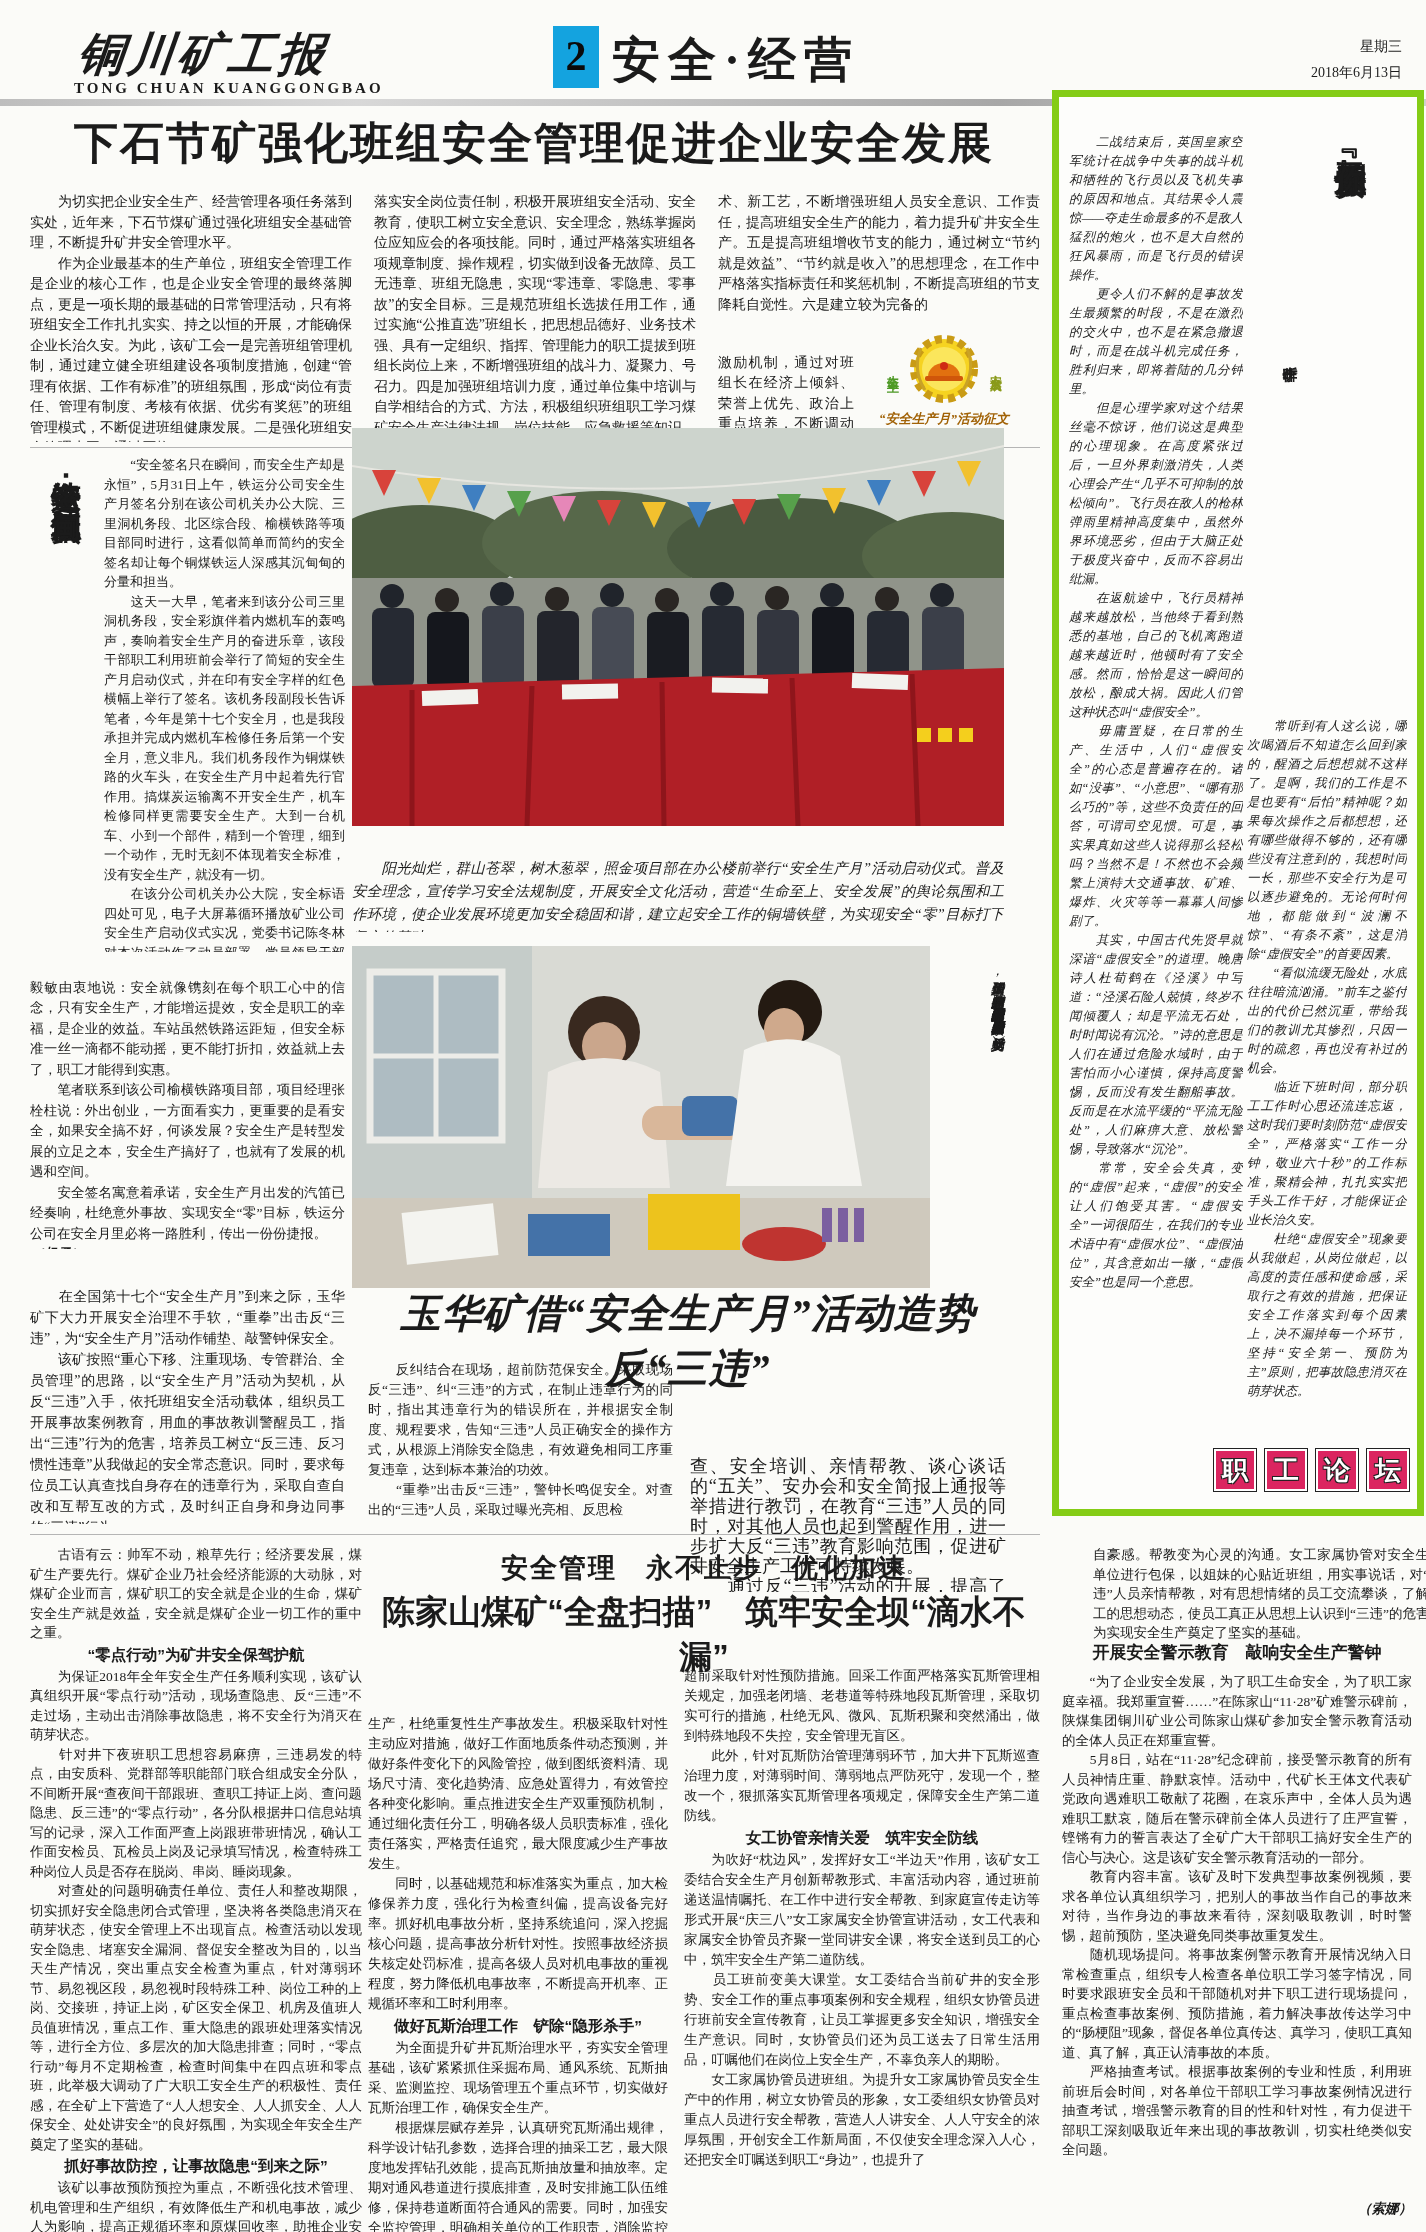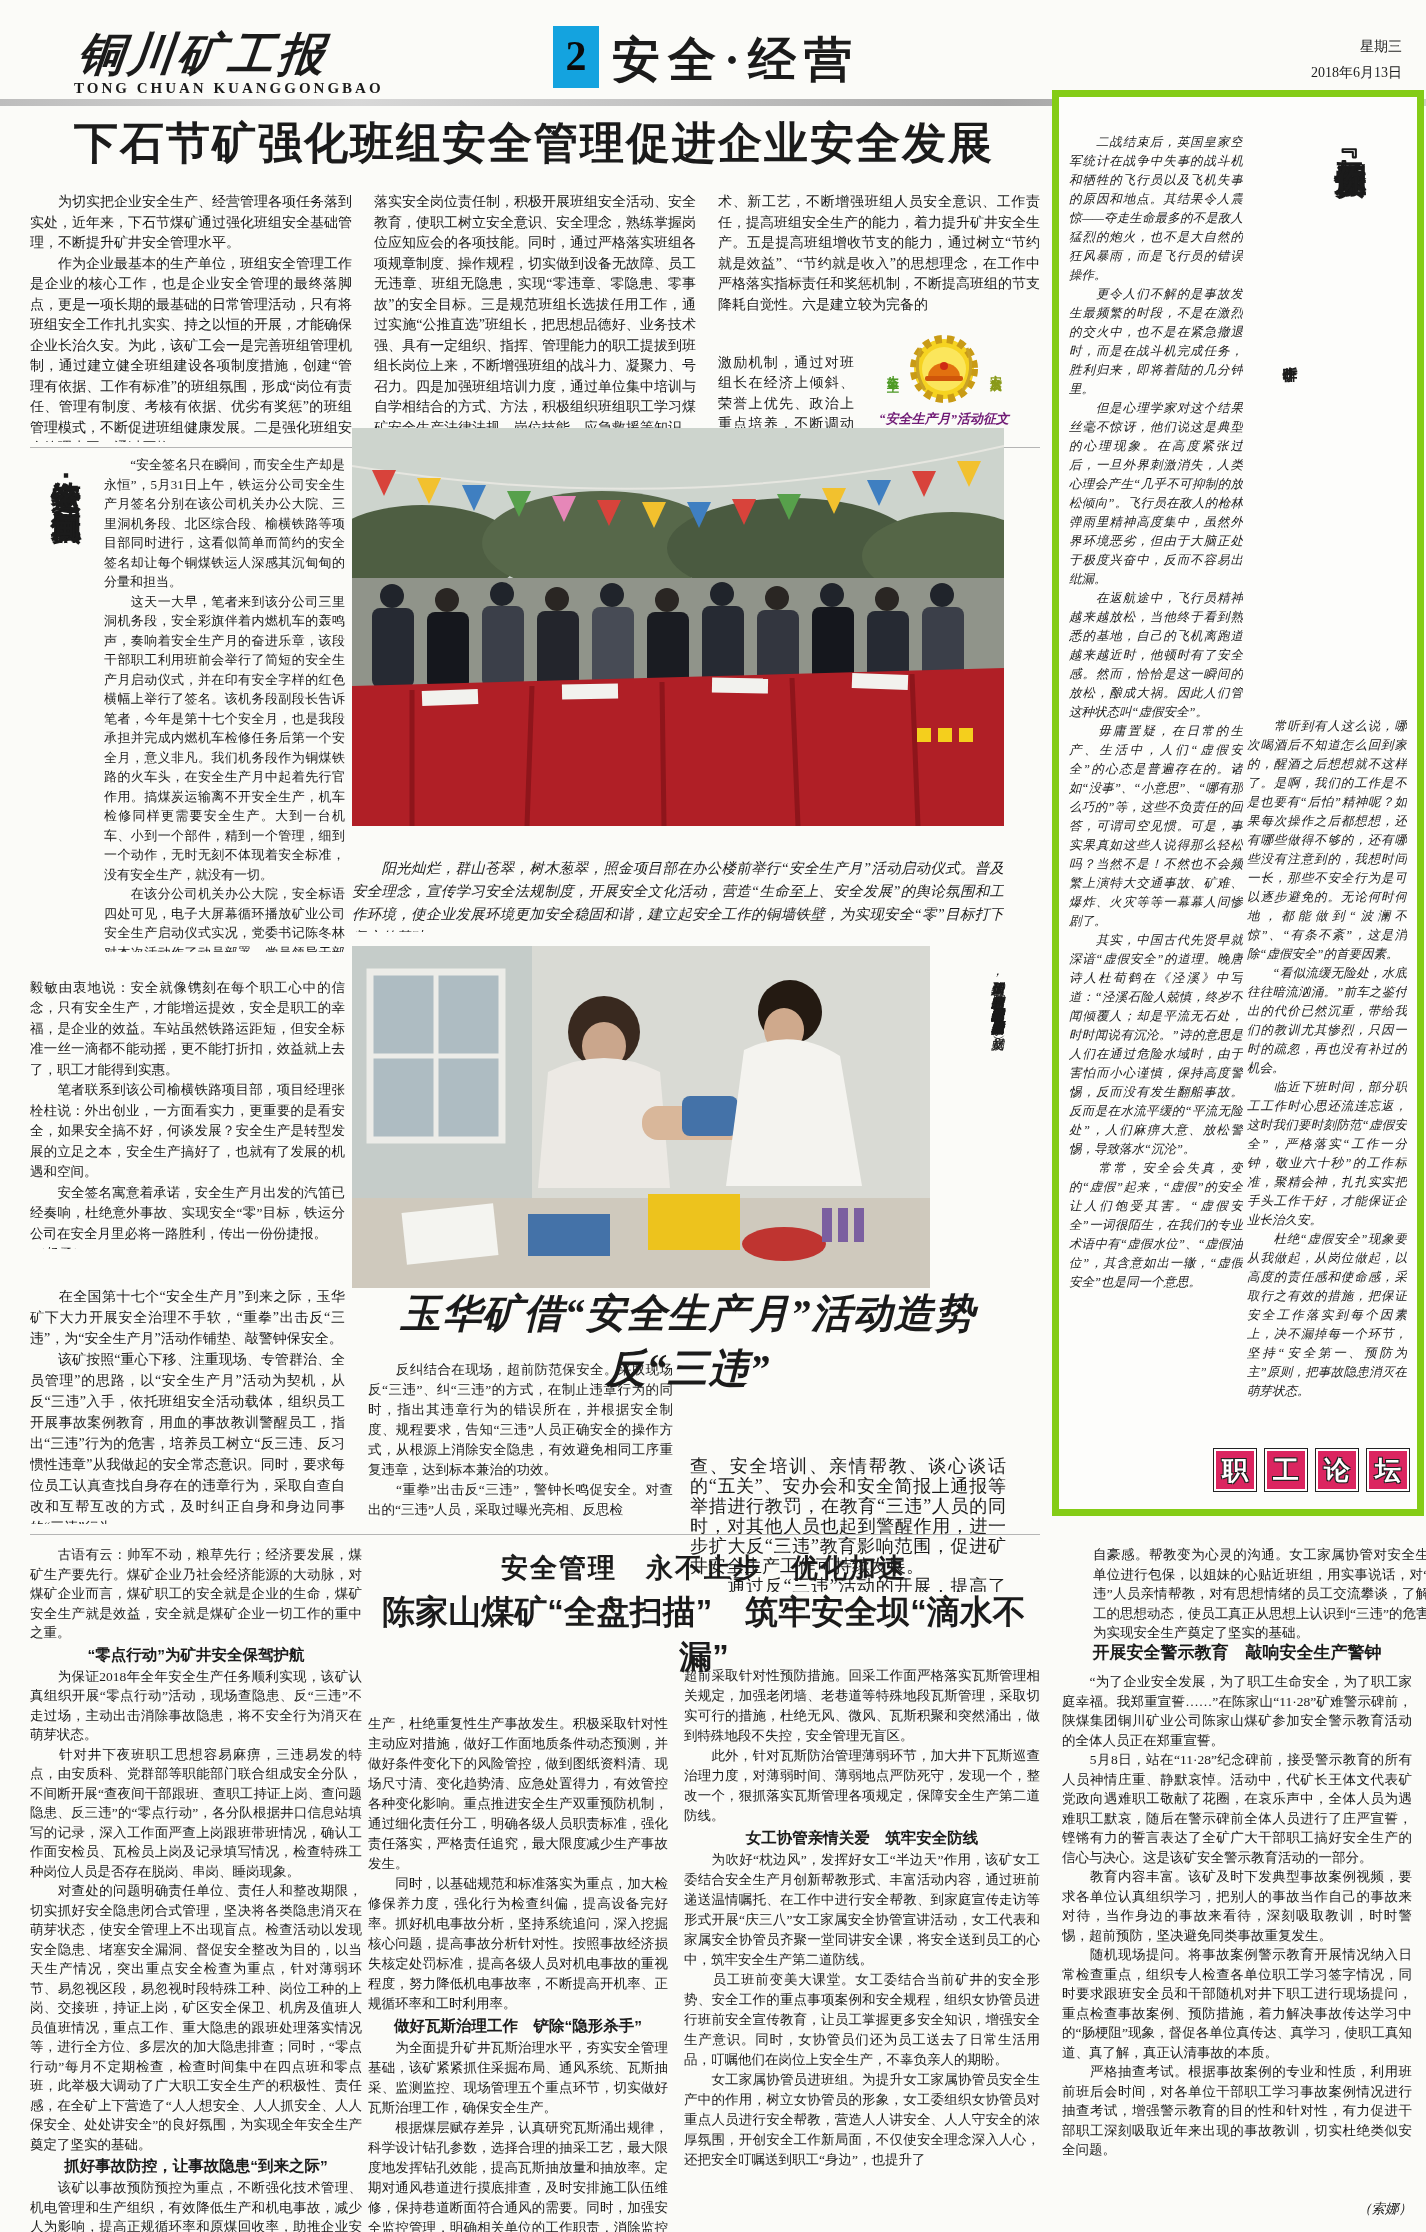--- a/index.html
+++ b/index.html
@@ -2,21 +2,21 @@
 <html><head>
 <meta charset="utf-8">
 <style>
   html,body{margin:0;padding:0;background:#9a9a9a;}
   #page{position:relative;width:1426px;height:2232px;background:#fbfbf8;margin:0 auto;
         font-family:"Liberation Serif","DejaVu Serif",serif;color:#1b1b1b;overflow:hidden;}
   .abs{position:absolute;}
   .hei{font-family:"Liberation Sans","DejaVu Sans",sans-serif;}
   .flow{white-space:pre-line;text-align:justify;overflow:hidden;}
   .vert{writing-mode:vertical-rl;}
-  .byline{font-style:italic;font-weight:normal;}
+  .byline{font-style:italic;font-weight:bold;}
   
   .masthead-name{left:78px;top:24px;font-size:46px;font-weight:bold;font-style:italic;letter-spacing:4px;transform:skewX(-6deg);}
   .masthead-pinyin{left:74px;top:80px;font-size:15px;font-weight:bold;letter-spacing:3px;}
   .pagenum{left:553px;top:26px;width:46px;height:62px;background:#14a3df;color:#0b0b0b;
            font-size:42px;font-weight:bold;text-align:center;line-height:60px;}
   .section-title{left:612px;top:28px;font-size:48px;font-weight:bold;letter-spacing:8px;}
   .dateblock{left:1286px;top:34px;width:116px;font-size:14px;text-align:right;line-height:26px;}
   .header-rule{left:0;top:99px;width:1426px;height:7px;
     background:linear-gradient(90deg,#bdbdbd,#d8d8d8 25%,#c4c4c4 45%,#a7a7a7 70%,#cfcfcf);}
   .thin-rule{background:#b5b5b5;height:1px;}
@@ -108,21 +108,21 @@
         <circle cx="37" cy="37" r="30" fill="none" stroke="#c99b16" stroke-width="8" stroke-dasharray="7 5"></circle>
         <circle cx="37" cy="37" r="22" fill="#fbe65c"></circle>
         <path d="M21,45 a16,14 0 0 1 32,0 z" fill="#e2710f"></path>
         <rect x="18" y="44" width="38" height="5" rx="2" fill="#d0560a"></rect>
         <circle cx="37" cy="34" r="4" fill="#cf2a14"></circle>
         <path d="M60,16 q9,22 -4,42" stroke="#c9a227" stroke-width="3" fill="none"></path>
         <path d="M14,16 q-9,22 4,42" stroke="#c9a227" stroke-width="3" fill="none"></path>
       </svg>
       <span class="badge-side" style="color:#8a9a1a">安全发展</span>
     </div>
-    <div class="badge-caption" style="color:#701a75">“安全生产月”活动征文</div>
+    <div class="badge-caption" style="color:#a16207">“安全生产月”活动征文</div>
   </div>
 
   <div class="abs thin-rule rule-under-top"></div>
 
   <div class="abs vtitle vert hei">铁运安全签名：看似简单实则沉甸甸</div>
   <div class="abs t-col-top flow">　　“安全签名只在瞬间，而安全生产却是永恒”，5月31日上午，铁运分公司安全生产月签名分别在该公司机关办公大院、三里洞机务段、北区综合段、榆横铁路等项目部同时进行，这看似简单而简约的安全签名却让每个铜煤铁运人深感其沉甸甸的分量和担当。
 　　这天一大早，笔者来到该分公司三里洞机务段，安全彩旗伴着内燃机车的轰鸣声，奏响着安全生产月的奋进乐章，该段干部职工利用班前会举行了简短的安全生产月启动仪式，并在印有安全字样的红色横幅上举行了签名。该机务段副段长告诉笔者，今年是第十七个安全月，也是我段承担并完成内燃机车检修任务后第一个安全月，意义非凡。我们机务段作为铜煤铁路的火车头，在安全生产月中起着先行官作用。搞煤炭运输离不开安全生产，机车检修同样更需要安全生产。大到一台机车、小到一个部件，精到一个管理，细到一个动作，无时无刻不体现着安全标准，没有安全生产，就没有一切。
 　　在该分公司机关办公大院，安全标语四处可见，电子大屏幕循环播放矿业公司安全生产启动仪式实况，党委书记陈冬林对本次活动作了动员部署，党员领导干部职工依次签名。该分公司安监处副处长说：安全生产月，并不是一个月，安全是天天做的事情。历次安全月号角吹响，责任落到了每个人的肩上，只有锲而不舍，才能赢得胜利。
 　　笔者联系到该分公司北区综合段党支部书记刘</div>
   <div class="abs t-col-bottom flow">

